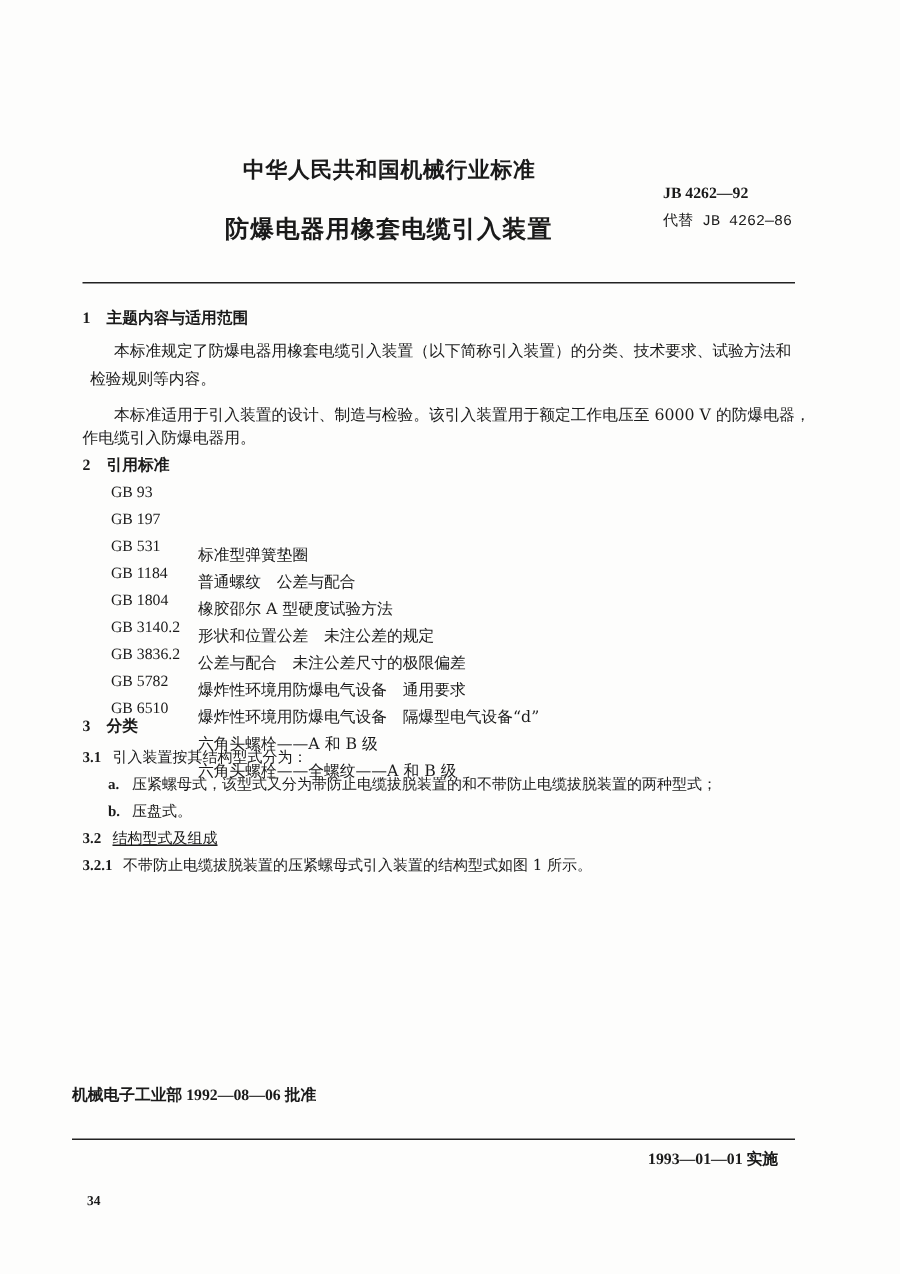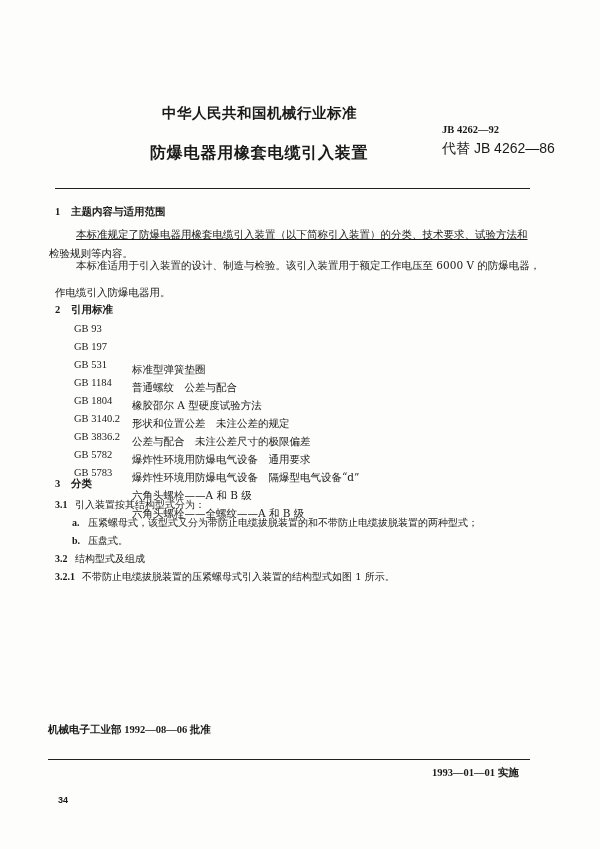--- a/index.html
+++ b/index.html
@@ -22,22 +22,22 @@
       font-family: "DejaVu Sans", "Liberation Sans", sans-serif;
       font-size: 16px; font-weight: bold; letter-spacing: 0.8px;
     }
     .std-no {
       left: 442px; top: 124px;
       font-family: "Liberation Serif", serif;
       font-size: 10.5px; font-weight: bold;
     }
     .std-replace {
       left: 442px; top: 140px;
-      font-family: Liberation Sans, sans-serif;
-      font-size: 14px;
+      font-family: Liberation Mono, monospace;
+      font-size: 10px;
     }
     .rule {
       position: absolute; height: 1px; background: #222;
     }
     .rule-top { left: 55px; top: 188px; width: 475px; }
     .rule-bottom { left: 48px; top: 759px; width: 482px; }
     .h1 {
       font-family: "DejaVu Sans", "Liberation Sans", sans-serif;
       font-size: 10.5px; font-weight: bold;
     }
@@ -45,37 +45,37 @@
     .para { font-size: 10.5px; line-height: 19px; }
     .ref-row { font-size: 10.5px; }
     .ref-code { position: absolute; left: 0; font-family: Liberation Serif, serif; }
     .ref-title { position: absolute; left: 58px; margin-top: 40px; }
     .sub { font-size: 10px; }
     .sub .num { display: inline-block; font-family: "Liberation Serif", serif; font-weight: bold; }
     .footer-left, .footer-right {
       font-size: 10.5px; font-weight: bold;
       font-family: "Liberation Serif", serif;
     }
-    .page-no { font-size: 9px; font-weight: bold; font-family: Liberation Sans, sans-serif; text-align: right; }
+    .page-no { font-size: 9px; font-weight: bold; font-family: Liberation Serif, serif; text-align: right; }
   </style>
 </head>
 <body>
 
 <div class="abs org-title">中华人民共和国机械行业标准</div>
 <div class="abs doc-title">防爆电器用橡套电缆引入装置</div>
 <div class="abs std-no">JB 4262—92</div>
 <div class="abs std-replace">代替 JB 4262—86</div>
 <div class="rule rule-top"></div>
 
 <div class="abs h1" style="left:55px; top:205px;">
   <span class="num">1</span><span>主题内容与适用范围</span>
 </div>
-<div class="abs para" style="left:76px; top:225px;text-decoration:underline;">本标准规定了防爆电器用橡套电缆引入装置（以下简称引入装置）的分类、技术要求、试验方法和</div>
-<div class="abs para" style="left:49px; top:244px;text-align:right;">检验规则等内容。</div>
-<div class="abs para" style="left:76px; top:256px;">本标准适用于引入装置的设计、制造与检验。该引入装置用于额定工作电压至 6000 V 的防爆电器，</div>
+<div class="abs para" style="left:76px; top:225px;">本标准规定了防爆电器用橡套电缆引入装置（以下简称引入装置）的分类、技术要求、试验方法和</div>
+<div class="abs para" style="left:60px; top:244px;text-align:right;">检验规则等内容。</div>
+<div class="abs para" style="left:76px; top:268px;">本标准适用于引入装置的设计、制造与检验。该引入装置用于额定工作电压至 6000 V 的防爆电器，</div>
 <div class="abs para" style="left:55px; top:283px;">作电缆引入防爆电器用。</div>
 
 <div class="abs h1" style="left:55px; top:303px;">
   <span class="num">2</span><span>引用标准</span>
 </div>
 <div class="abs" style="left:74px; top:323px; width:420px;">
   <div class="abs ref-row" style="left:0; top:0;">
     <span class="ref-code">GB 93</span>
     <span class="ref-title">标准型弹簧垫圈</span>
   </div>
@@ -101,38 +101,38 @@
   </div>
   <div class="abs ref-row" style="left:0; top:108px;">
     <span class="ref-code">GB 3836.2</span>
     <span class="ref-title">爆炸性环境用防爆电气设备　隔爆型电气设备“d”</span>
   </div>
   <div class="abs ref-row" style="left:0; top:126px;">
     <span class="ref-code">GB 5782</span>
     <span class="ref-title">六角头螺栓——A 和 B 级</span>
   </div>
   <div class="abs ref-row" style="left:0; top:144px;">
-    <span class="ref-code">GB 5783</span>
+    <span class="ref-code">GB 6510</span>
     <span class="ref-title">六角头螺栓——全螺纹——A 和 B 级</span>
   </div>
 </div>
 
 <div class="abs h1" style="left:55px; top:477px;">
   <span class="num">3</span><span>分类</span>
 </div>
 <div class="abs sub" style="left:55px; top:498px;">
   <span class="num" style="width:20px;">3.1</span><span>引入装置按其结构型式分为：</span>
 </div>
 <div class="abs sub" style="left:72px; top:516px;">
   <span class="num" style="width:16px; font-weight:bold;">a.</span><span>压紧螺母式，该型式又分为带防止电缆拔脱装置的和不带防止电缆拔脱装置的两种型式；</span>
 </div>
 <div class="abs sub" style="left:72px; top:534px;">
   <span class="num" style="width:16px; font-weight:bold;">b.</span><span>压盘式。</span>
 </div>
-<div class="abs sub" style="left:55px; top:552px;">
+<div class="abs sub" style="left:55px; top:552px;text-decoration:underline;">
   <span class="num" style="width:20px;">3.2</span><span>结构型式及组成</span>
 </div>
 <div class="abs sub" style="left:55px; top:570px;">
   <span class="num" style="width:27px;">3.2.1</span><span>不带防止电缆拔脱装置的压紧螺母式引入装置的结构型式如图 1 所示。</span>
 </div>
 
 <div class="rule rule-bottom"></div>
 <div class="abs footer-left" style="left:48px; top:723px;">机械电子工业部 1992—08—06 批准</div>
 <div class="abs footer-right" style="left:432px; top:766px;text-align:center;">1993—01—01 实施</div>
 <div class="abs page-no" style="left:58px; top:795px;">34</div>

